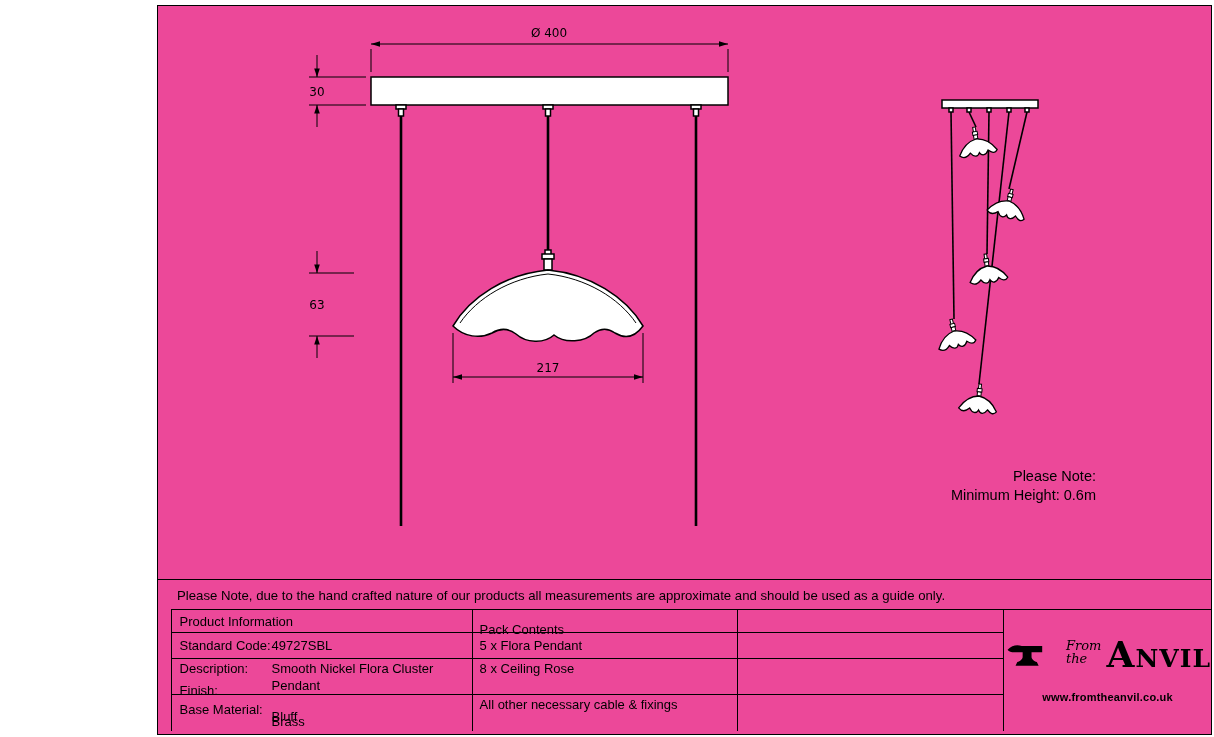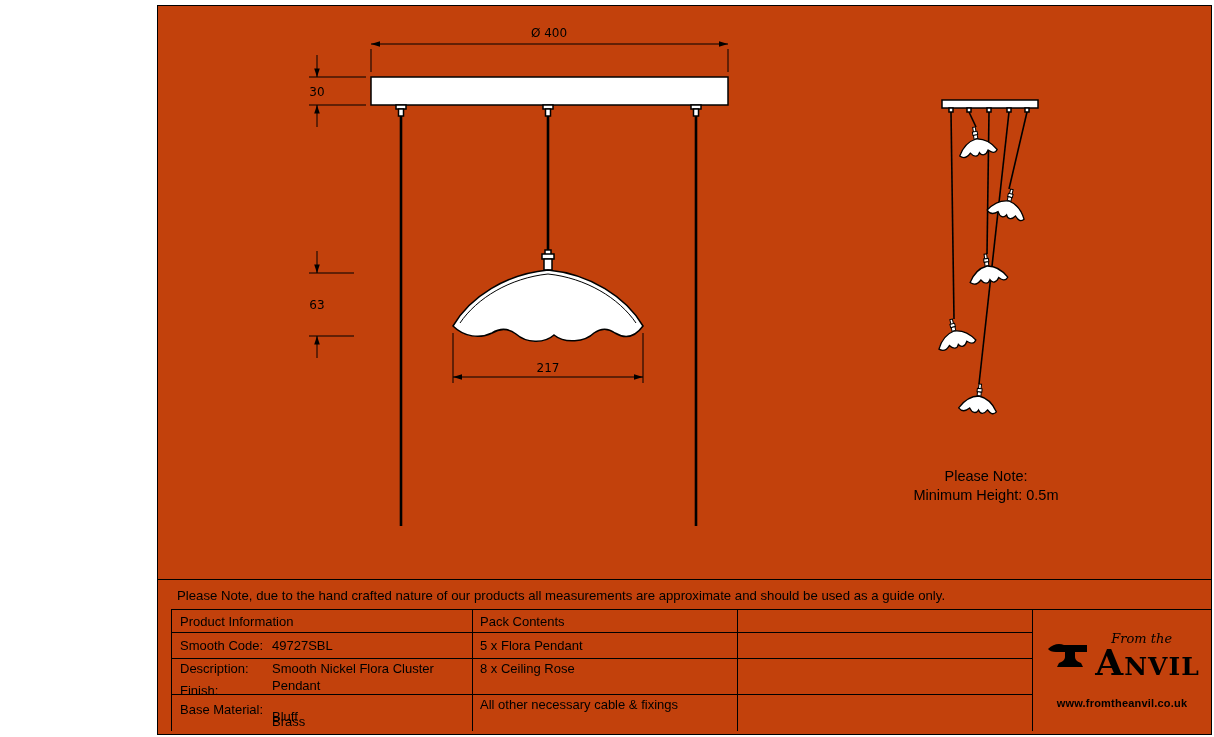--- a/index.html
+++ b/index.html
@@ -1,34 +1,34 @@
 <!DOCTYPE html>
 <html><head>
 <meta charset="utf-8">
 <style>
   html,body{margin:0;padding:0;}
   body{width:1214px;height:737px;background:#fff;font-family:"Liberation Sans",sans-serif;color:#000;}
   .page{position:relative;width:1214px;height:737px;background:#fff;overflow:hidden;}
-  .frame{position:absolute;left:157px;top:5px;width:1053px;height:728px;border:1.6px solid #000;overflow:hidden;background:#c2410c;}
+  .frame{position:absolute;left:157px;top:5px;width:1053px;height:728px;border:1.6px solid #000;overflow:hidden;background:#ec4899;}
   .drawing{position:absolute;left:0;top:0;}
-  .height-note{position:absolute;left:718px;top:461px;width:220px;text-align:center;font-size:14.5px;line-height:18.5px;}
+  .height-note{position:absolute;left:718px;top:461px;width:220px;text-align:right;font-size:14.5px;line-height:18.5px;}
   .disclaimer-row{position:absolute;left:0;top:573px;width:100%;height:30px;border-top:1.6px solid #000;display:flex;align-items:center;}
   .disclaimer-row .txt{padding-left:19px;font-size:13.2px;}
   .title-block{position:absolute;left:0;top:603px;width:100%;height:121px;display:flex;justify-content:center;}
   .tb-spacer{width:13px;height:100%;}
   .info-table{position:relative;width:860px;height:100%;border:1.3px solid #000;border-bottom:none;font-size:13px;}
   .hline{position:absolute;left:0;width:100%;height:1.3px;background:#000;}
   .vline{position:absolute;top:0;width:1.3px;height:100%;background:#000;}
   .cell{position:absolute;white-space:nowrap;line-height:15px;}
   .lblcol{left:8px;}
   .valcol{left:100px;}
   .packcol{left:308px;}
   .logo-area{position:relative;flex:1;height:100%;border-top:1.3px solid #000;display:flex;flex-direction:column;align-items:center;justify-content:center;}
   .logo-row{display:flex;align-items:center;gap:5px;}
-  .logo-texts{display:flex;flex-direction:column;align-items:flex-start;line-height:1;}
+  .logo-texts{display:flex;align-items:flex-start;line-height:1;}
   .from-the{font-family:"DejaVu Serif",serif;font-style:italic;font-size:13px;margin-left:16px;margin-bottom:2px;}
   .brand-name{font-family:"DejaVu Serif",serif;font-weight:bold;font-variant:small-caps;font-size:36px;line-height:0.85;letter-spacing:1px;}
   .website{font-size:11px;font-weight:bold;margin-top:20px;letter-spacing:0.2px;}
   svg text{font-family:"DejaVu Sans",sans-serif;font-size:12px;fill:#000;}
   .ln{stroke:#000;stroke-width:1;fill:none;}
   .cable{stroke:#000;stroke-width:2.6;fill:none;}
   .cable2{stroke:#000;stroke-width:1.6;fill:none;}
   .outline{stroke:#000;stroke-width:1.5;fill:#fff;}
   .arrow{fill:#000;stroke:none;}
 </style>
@@ -125,41 +125,41 @@
         <use href="#mini-pendant" transform="translate(818,133) rotate(-10)"></use>
         <use href="#mini-pendant" transform="translate(851,195) rotate(14)"></use>
         <use href="#mini-pendant" transform="translate(829,260) rotate(-8)"></use>
         <use href="#mini-pendant" transform="translate(796,325) rotate(-14)"></use>
         <use href="#mini-pendant" transform="translate(821,390) rotate(6)"></use>
       </g>
     </svg>
 
     <div class="height-note">
       <div>Please Note:</div>
-      <div>Minimum Height: 0.5m</div>
+      <div>Minimum Height: 0.6m</div>
     </div>
 
     <div class="disclaimer-row">
       <div class="txt">Please Note, due to the hand crafted nature of our products all measurements are approximate and should be used as a guide only.</div>
     </div>
 
     <div class="title-block">
       <div class="tb-spacer"></div>
 
       <div class="info-table">
         <div class="hline" style="top:22px"></div>
         <div class="hline" style="top:48px"></div>
         <div class="hline" style="top:84px"></div>
         <div class="vline" style="left:300px"></div>
         <div class="vline" style="left:565px"></div>
 
         <div class="cell lblcol" style="top:4px">Product Information</div>
-        <div class="cell packcol" style="top:4px">Pack Contents</div>
+        <div class="cell packcol" style="top:12px">Pack Contents</div>
 
-        <div class="cell lblcol" style="top:28px">Smooth Code:</div>
+        <div class="cell lblcol" style="top:28px">Standard Code:</div>
         <div class="cell valcol" style="top:28px">49727SBL</div>
 
         <div class="cell lblcol" style="top:51px">Description:</div>
         <div class="cell valcol" style="top:51px">Smooth Nickel Flora Cluster</div>
         <div class="cell valcol" style="top:68px">Pendant</div>
 
         <div class="cell lblcol" style="top:73px">Finish:</div>
         <div class="cell valcol" style="top:99px">Bluff</div>
 
         <div class="cell lblcol" style="top:92px">Base Material:</div>

